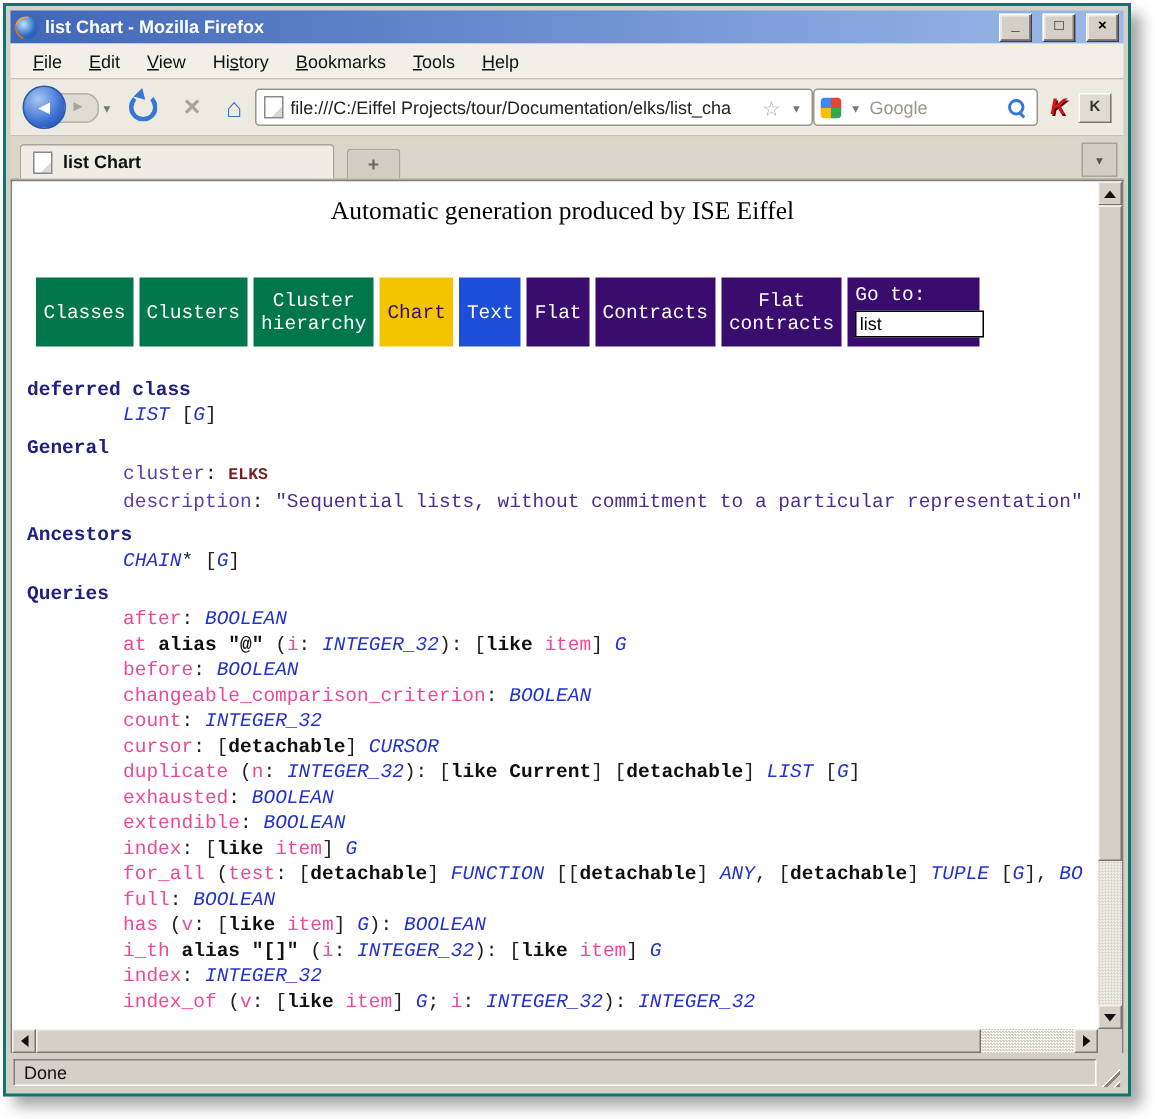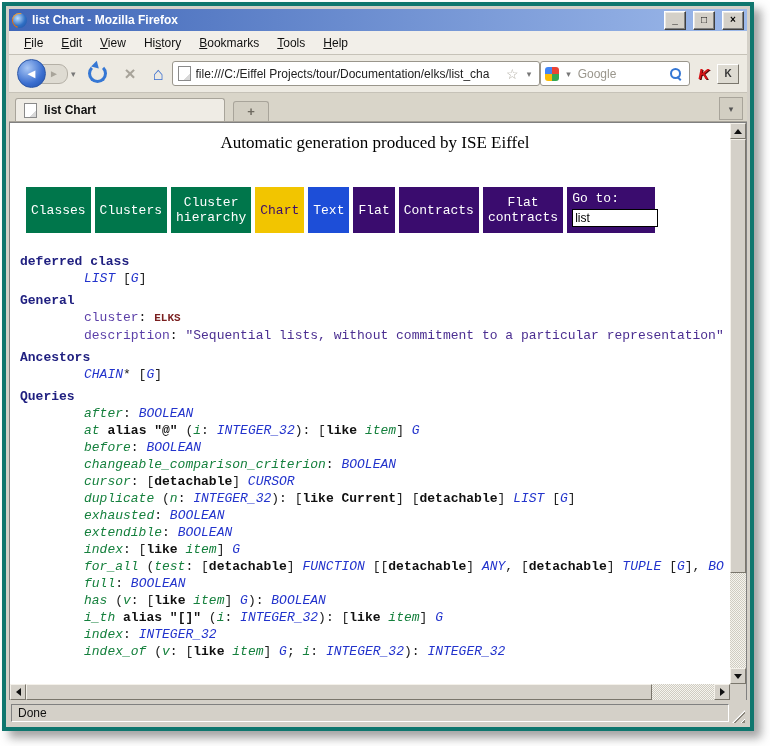--- a/index.html
+++ b/index.html
@@ -1,19 +1,19 @@
 <!DOCTYPE html>
 <html><head>
 <meta charset="utf-8">
 <style>
   html,body{margin:0;padding:0;}
   body{width:770px;height:746px;position:relative;background:#fff;overflow:hidden;
        font-family:"Liberation Sans",sans-serif;}
   .win{position:absolute;left:2px;top:2px;width:752px;height:729px;background:#D4D0C8;
-       border:4px solid #0f766e;box-shadow:7px 7px 9px rgba(90,90,90,.55);
+       border:2px solid #0f766e;box-shadow:7px 7px 9px rgba(90,90,90,.55);
        display:flex;flex-direction:column;padding:3px;box-sizing:border-box;}
   
   .titlebar{height:22px;flex:0 0 22px;background:linear-gradient(90deg,#3f66b8,#9db9ea);
        display:flex;align-items:center;padding:0 3px;gap:5px;}
   .ff-icon{width:15px;height:15px;border-radius:50%;flex:0 0 15px;
        background:radial-gradient(circle at 38% 35%,#bfe0ff,#2f6fc4 55%,#1b4e9e);
        position:relative;overflow:hidden;}
   .ff-icon::after{content:"";position:absolute;inset:-2px;border-radius:50%;
        border:3px solid transparent;border-top-color:#ff9a1e;border-left-color:#f07000;
        transform:rotate(-30deg);}
@@ -118,21 +118,21 @@
        font-family:"Liberation Mono",monospace;font-size:13px;padding:4px 0 0 5px;}
   .goto input{width:80px;height:16px;border:1px solid #000;font-size:12px;padding:0 2px;margin-top:3px;
        font-family:"Liberation Sans",sans-serif;display:block;}
   .doc{font-family:"Liberation Mono",monospace;font-size:13px;line-height:17px;color:#202020;
        margin-top:20px;}
   .sec + .sec{margin-top:5px;}
   .sec-h{font-weight:bold;color:#202080;}
   .doc-line{padding-left:64px;white-space:pre;}
   .tk-p{color:#202020;}
   .tk-b{color:#101010;font-weight:bold;}
-  .tk-f{color:#15803d;font-style:italic;}
+  .tk-f{color:#ec4899;}
   .tk-c{color:#2233CC;font-style:italic;}
   .tk-l{color:#5B3FA8;}
   .tk-s{color:#4B2E91;}
   .tk-e{color:#7A1F1F;font-weight:bold;font-size:11px;}
 </style>
 </head>
 <body>
 
 <div class="win">
 
@@ -227,20 +227,21 @@
             <div class="sec">
               <div class="sec-h">Ancestors</div>
               <div class="doc-line"><span class="tk-c">CHAIN</span><span class="tk-p">* [</span><span class="tk-c">G</span><span class="tk-p">]</span></div>
             </div>
             <div class="sec">
               <div class="sec-h">Queries</div>
               <div class="doc-line"><span class="tk-f">after</span><span class="tk-p">: </span><span class="tk-c">BOOLEAN</span></div>
               <div class="doc-line"><span class="tk-f">at</span><span class="tk-p"> </span><span class="tk-b">alias "@"</span><span class="tk-p"> (</span><span class="tk-f">i</span><span class="tk-p">: </span><span class="tk-c">INTEGER_32</span><span class="tk-p">): [</span><span class="tk-b">like</span><span class="tk-p"> </span><span class="tk-f">item</span><span class="tk-p">] </span><span class="tk-c">G</span></div>
               <div class="doc-line"><span class="tk-f">before</span><span class="tk-p">: </span><span class="tk-c">BOOLEAN</span></div>
               <div class="doc-line"><span class="tk-f">changeable_comparison_criterion</span><span class="tk-p">: </span><span class="tk-c">BOOLEAN</span></div>
+              <div class="doc-line"><span class="tk-f">count</span><span class="tk-p">: </span><span class="tk-c">INTEGER_32</span></div>
               <div class="doc-line"><span class="tk-f">cursor</span><span class="tk-p">: [</span><span class="tk-b">detachable</span><span class="tk-p">] </span><span class="tk-c">CURSOR</span></div>
               <div class="doc-line"><span class="tk-f">duplicate</span><span class="tk-p"> (</span><span class="tk-f">n</span><span class="tk-p">: </span><span class="tk-c">INTEGER_32</span><span class="tk-p">): [</span><span class="tk-b">like Current</span><span class="tk-p">] [</span><span class="tk-b">detachable</span><span class="tk-p">] </span><span class="tk-c">LIST</span><span class="tk-p"> [</span><span class="tk-c">G</span><span class="tk-p">]</span></div>
               <div class="doc-line"><span class="tk-f">exhausted</span><span class="tk-p">: </span><span class="tk-c">BOOLEAN</span></div>
               <div class="doc-line"><span class="tk-f">extendible</span><span class="tk-p">: </span><span class="tk-c">BOOLEAN</span></div>
               <div class="doc-line"><span class="tk-f">index</span><span class="tk-p">: [</span><span class="tk-b">like</span><span class="tk-p"> </span><span class="tk-f">item</span><span class="tk-p">] </span><span class="tk-c">G</span></div>
               <div class="doc-line"><span class="tk-f">for_all</span><span class="tk-p"> (</span><span class="tk-f">test</span><span class="tk-p">: [</span><span class="tk-b">detachable</span><span class="tk-p">] </span><span class="tk-c">FUNCTION</span><span class="tk-p"> [[</span><span class="tk-b">detachable</span><span class="tk-p">] </span><span class="tk-c">ANY</span><span class="tk-p">, [</span><span class="tk-b">detachable</span><span class="tk-p">] </span><span class="tk-c">TUPLE</span><span class="tk-p"> [</span><span class="tk-c">G</span><span class="tk-p">], </span><span class="tk-c">BO</span></div>
               <div class="doc-line"><span class="tk-f">full</span><span class="tk-p">: </span><span class="tk-c">BOOLEAN</span></div>
               <div class="doc-line"><span class="tk-f">has</span><span class="tk-p"> (</span><span class="tk-f">v</span><span class="tk-p">: [</span><span class="tk-b">like</span><span class="tk-p"> </span><span class="tk-f">item</span><span class="tk-p">] </span><span class="tk-c">G</span><span class="tk-p">): </span><span class="tk-c">BOOLEAN</span></div>
               <div class="doc-line"><span class="tk-f">i_th</span><span class="tk-p"> </span><span class="tk-b">alias "[]"</span><span class="tk-p"> (</span><span class="tk-f">i</span><span class="tk-p">: </span><span class="tk-c">INTEGER_32</span><span class="tk-p">): [</span><span class="tk-b">like</span><span class="tk-p"> </span><span class="tk-f">item</span><span class="tk-p">] </span><span class="tk-c">G</span></div>
               <div class="doc-line"><span class="tk-f">index</span><span class="tk-p">: </span><span class="tk-c">INTEGER_32</span></div>

